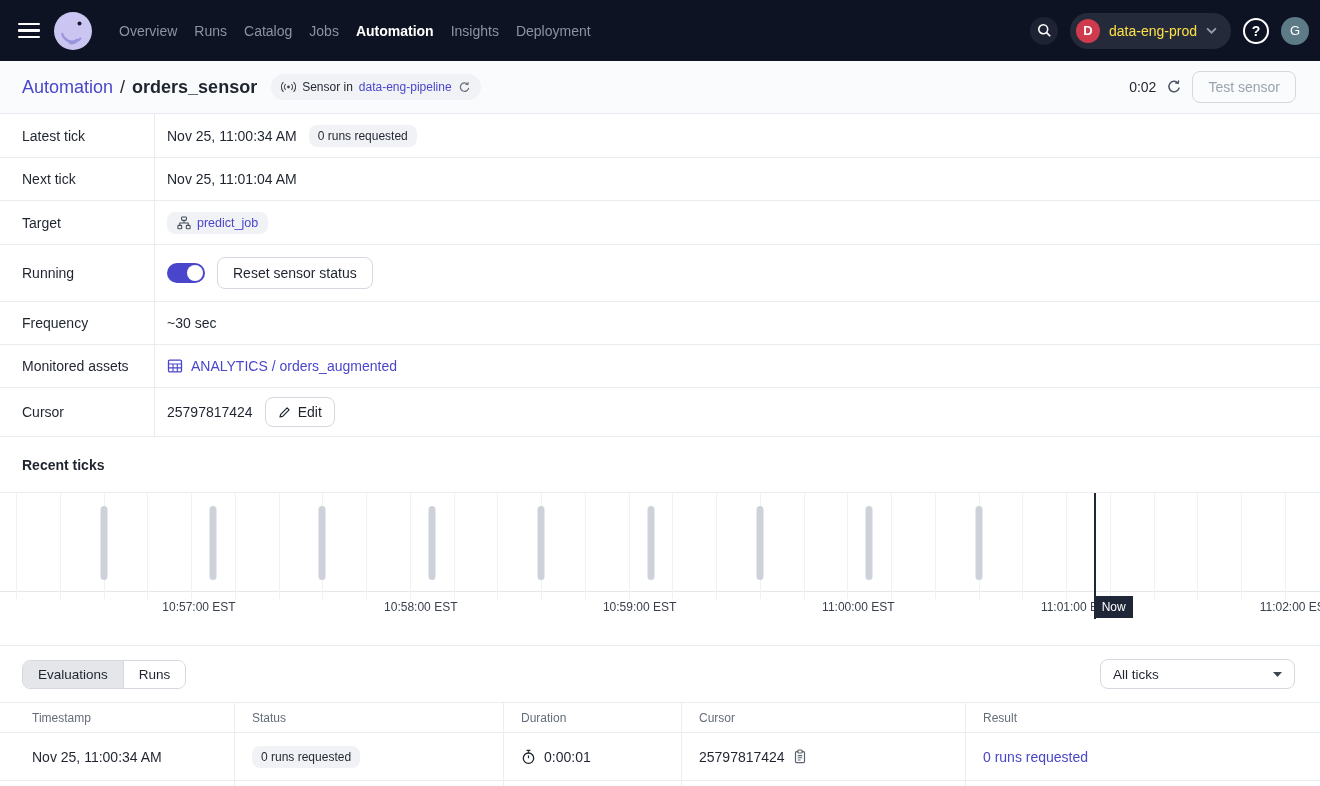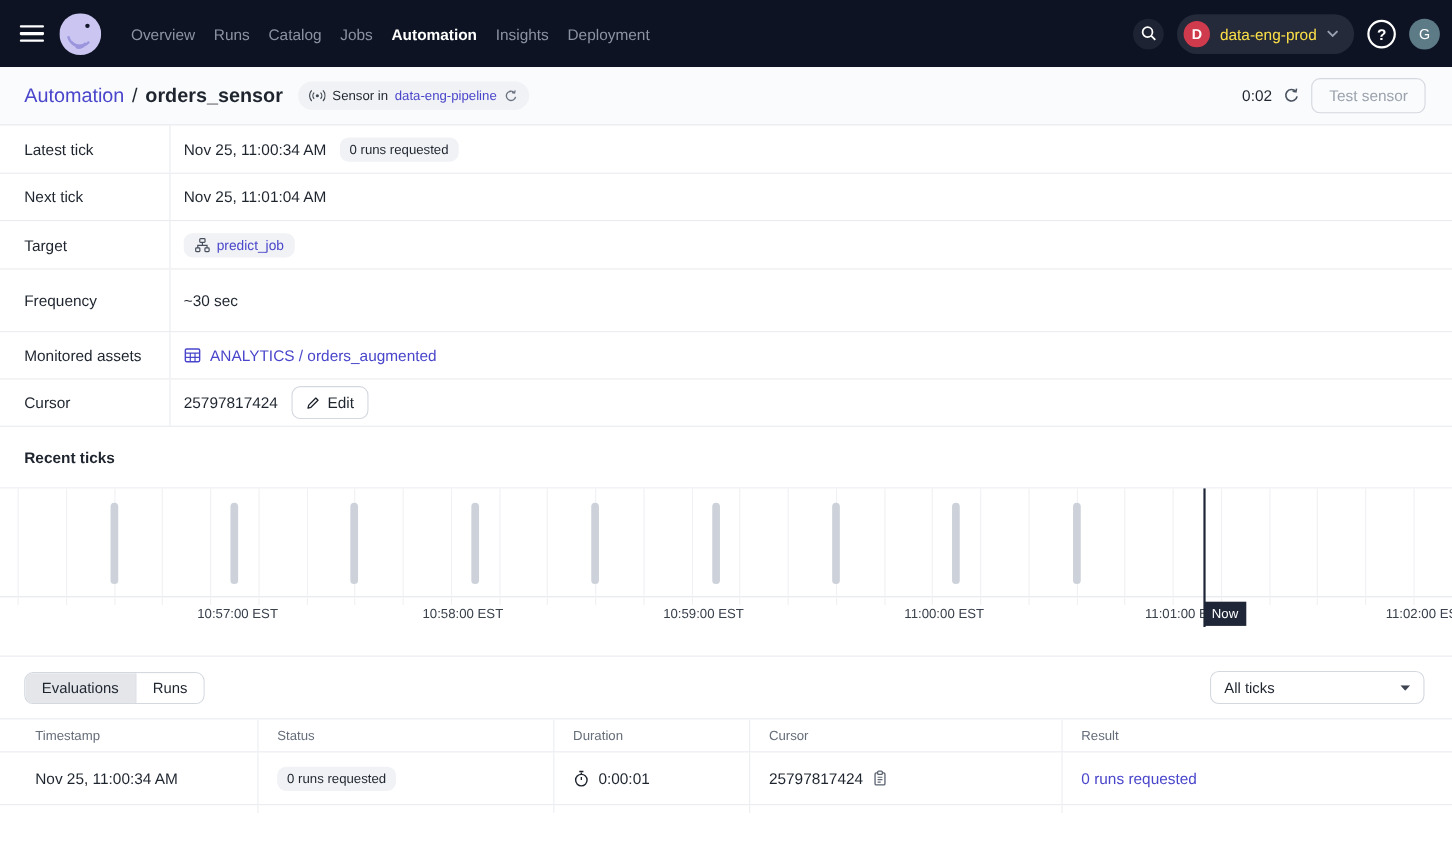--- a/index.html
+++ b/index.html
@@ -189,20 +189,29 @@
     <div class="prop-value">
       <span class="job-pill">
         <svg class="ic" width="14" height="14" viewBox="0 0 14 14">
           <rect x="4.6" y="1" width="4.8" height="3.4" rx="0.8" stroke="currentColor" stroke-width="1.1" fill="none"></rect>
           <path d="M7 4.4 V7 M2.8 9.4 V7 H11.2 V9.4" stroke="currentColor" stroke-width="1.1" fill="none"></path>
           <rect x="0.9" y="9.4" width="3.8" height="3.4" rx="0.8" stroke="currentColor" stroke-width="1.1" fill="none"></rect>
           <rect x="9.3" y="9.4" width="3.8" height="3.4" rx="0.8" stroke="currentColor" stroke-width="1.1" fill="none"></rect>
         </svg>
         <span class="link">predict_job</span>
       </span>
+    </div>
+  </div>
+  <div class="prop-row">
+    <div class="prop-label">Running</div>
+    <div class="prop-value">
+      <button class="toggle">
+          <span class="knob"></span>
+        </button>
+      <button class="btn">Reset sensor status</button>
     </div>
   </div>
   <div class="prop-row">
     <div class="prop-label">Frequency</div>
     <div class="prop-value">
         <span>~30 sec</span>
       </div>
   </div>
   <div class="prop-row">
     <div class="prop-label">Monitored assets</div>
@@ -296,21 +305,21 @@
       <div class="subtick" style="left: 1284.99px;"></div>
       <div class="tickbar" title="10:56:33" style="left: 103.558px;"></div>
       <div class="tickbar" title="10:57:03" style="left: 212.95px;"></div>
       <div class="tickbar" title="10:57:33" style="left: 322.343px;"></div>
       <div class="tickbar" title="10:58:03" style="left: 431.735px;"></div>
       <div class="tickbar" title="10:58:33" style="left: 541.127px;"></div>
       <div class="tickbar" title="10:59:03" style="left: 650.519px;"></div>
       <div class="tickbar" title="10:59:33" style="left: 759.912px;"></div>
       <div class="tickbar" title="11:00:03" style="left: 869.304px;"></div>
       <div class="tickbar" title="11:00:33" style="left: 978.696px;"></div>
-      <div class="axis-label" style="left: 216px;">10:57:00 EST</div>
+      <div class="axis-label" style="left: 199px;">10:57:00 EST</div>
       <div class="axis-label" style="left: 420.796px;">10:58:00 EST</div>
       <div class="axis-label" style="left: 639.58px;">10:59:00 EST</div>
       <div class="axis-label" style="left: 858.365px;">11:00:00 EST</div>
       <div class="axis-label" style="left: 1077.15px;">11:01:00 EST</div>
       <div class="axis-label" style="left: 1295.93px;">11:02:00 EST</div>
       <div class="now-line" style="left: 1094.65px;"></div>
       <div class="now-badge" style="left: 1094.65px;">Now</div>
     </div>
 </div>
 

